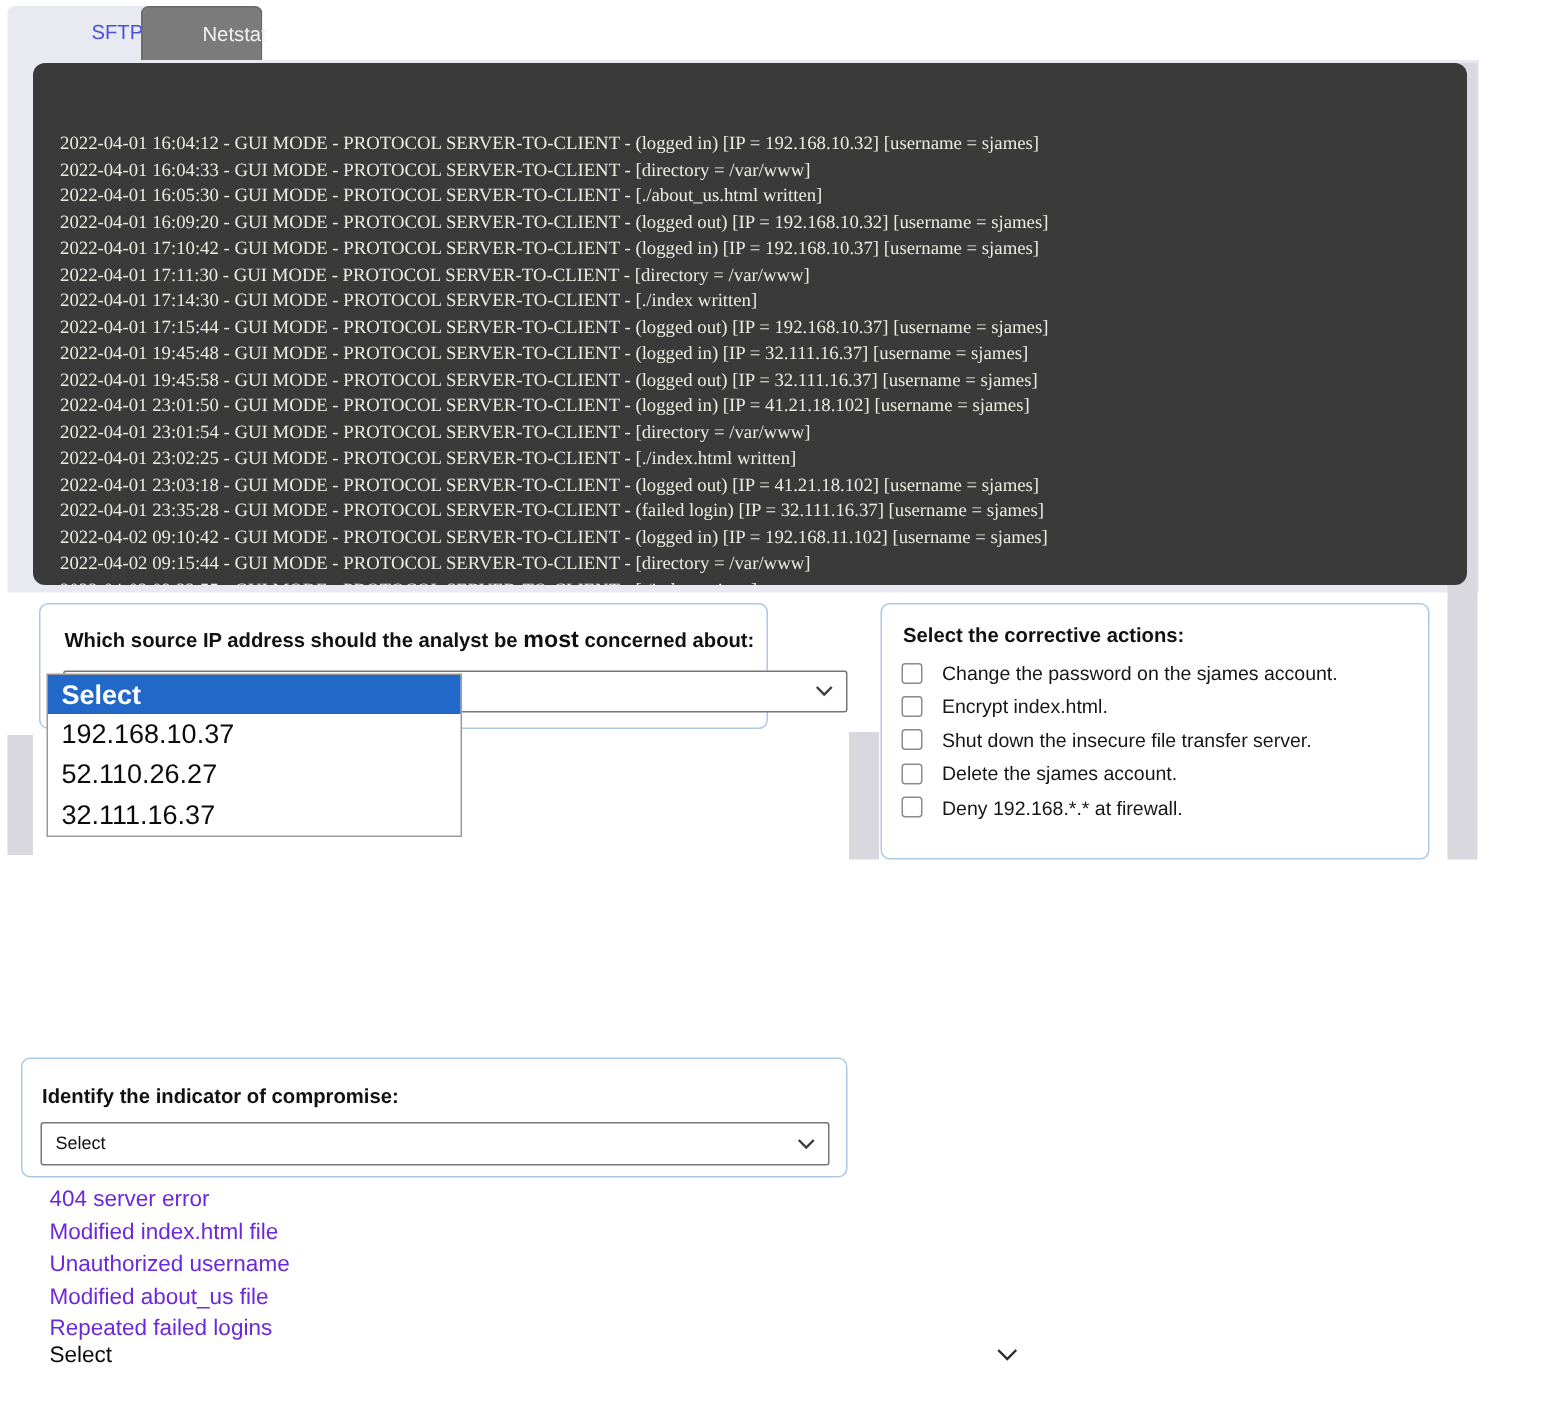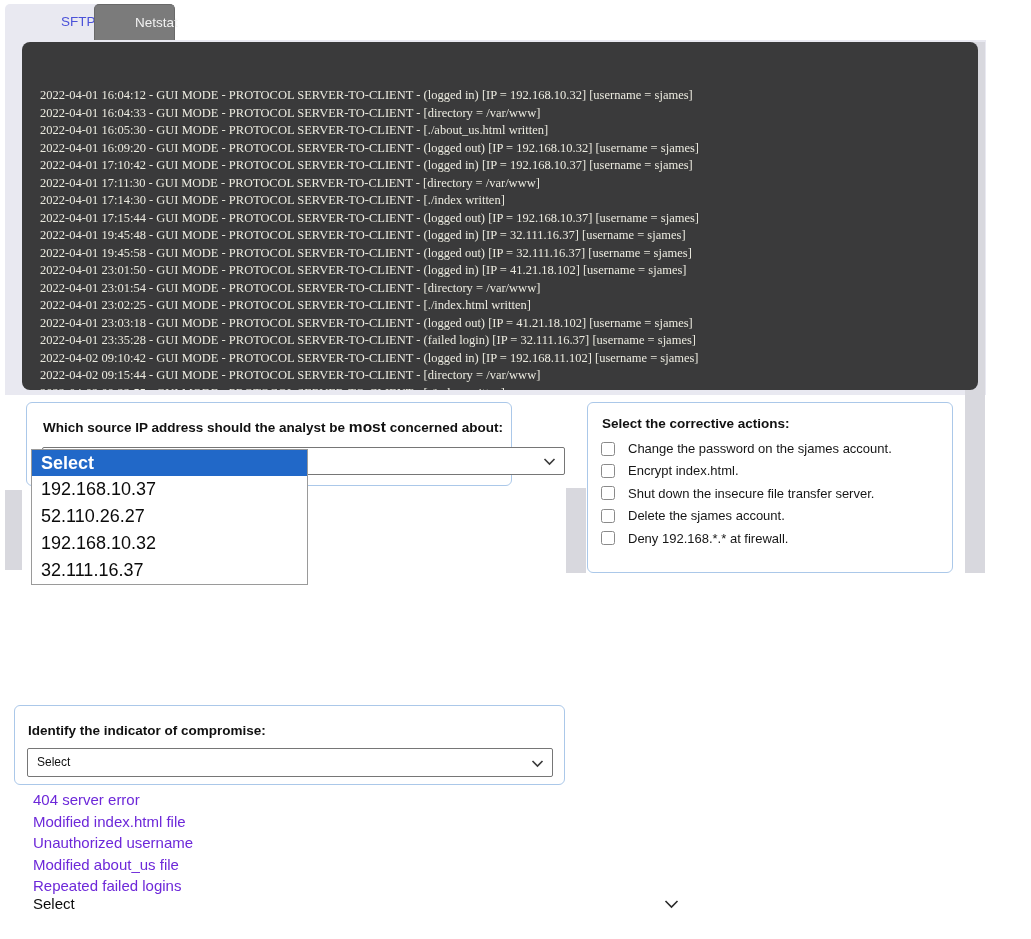--- a/index.html
+++ b/index.html
@@ -89,21 +89,20 @@
             <path d="M1.5 1 L6.5 6 L11.5 1" fill="none" stroke="#3a3a3a" stroke-width="1.6"></path>
           </svg>
       </span>
     </div>
   </div>
 
   <div class="dropdown">
     <div class="dropdown-item highlighted">Select</div>
       <div class="dropdown-item">192.168.10.37</div>
       <div class="dropdown-item">52.110.26.27</div>
-      <div class="dropdown-item">192.168.10.32</div>
       <div class="dropdown-item">32.111.16.37</div>
   </div>
 
   <div class="panel q-actions">
     <div class="q-title">Select the corrective actions:</div>
     <div class="check-rows">
       <div class="check-row">
           <span class="checkbox"></span>
           <span class="check-label">Change the password on the sjames account.</span>
         </div>

